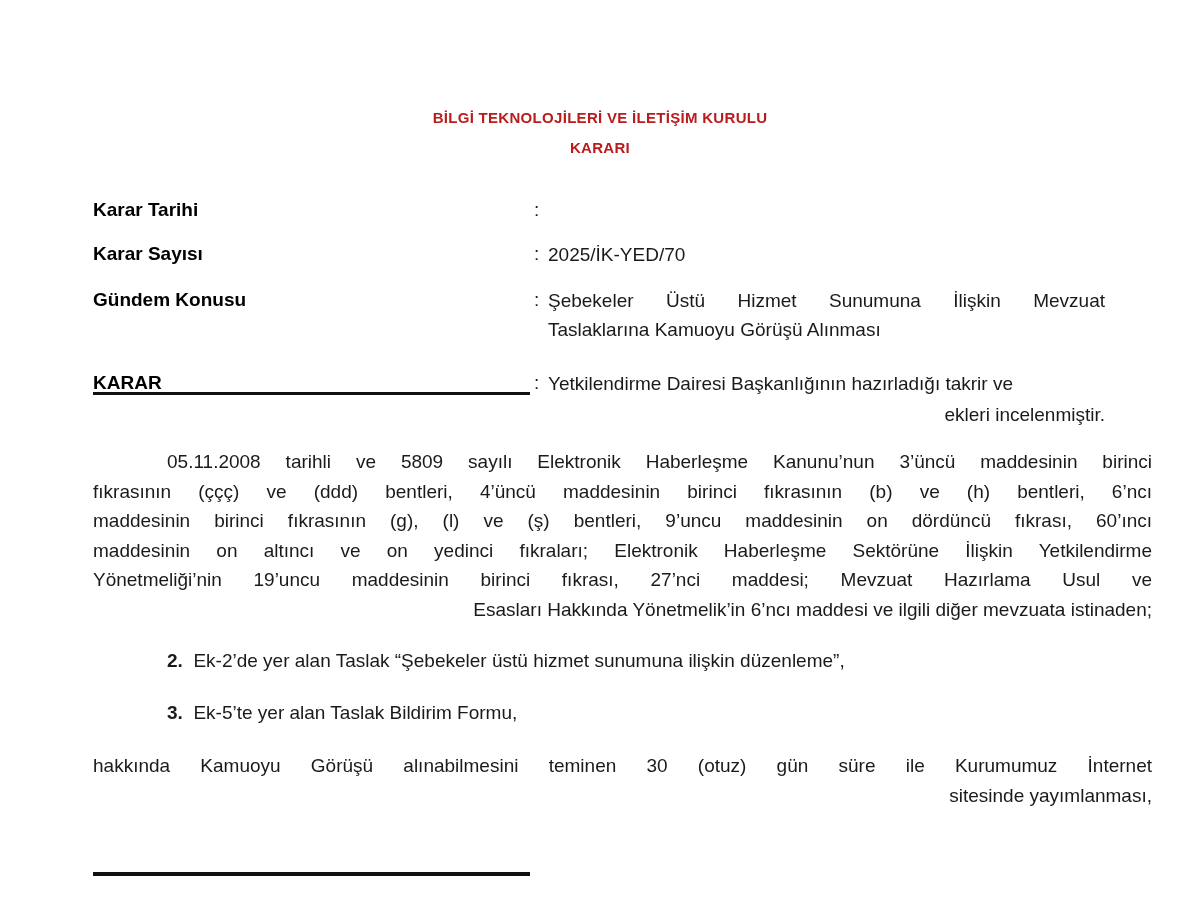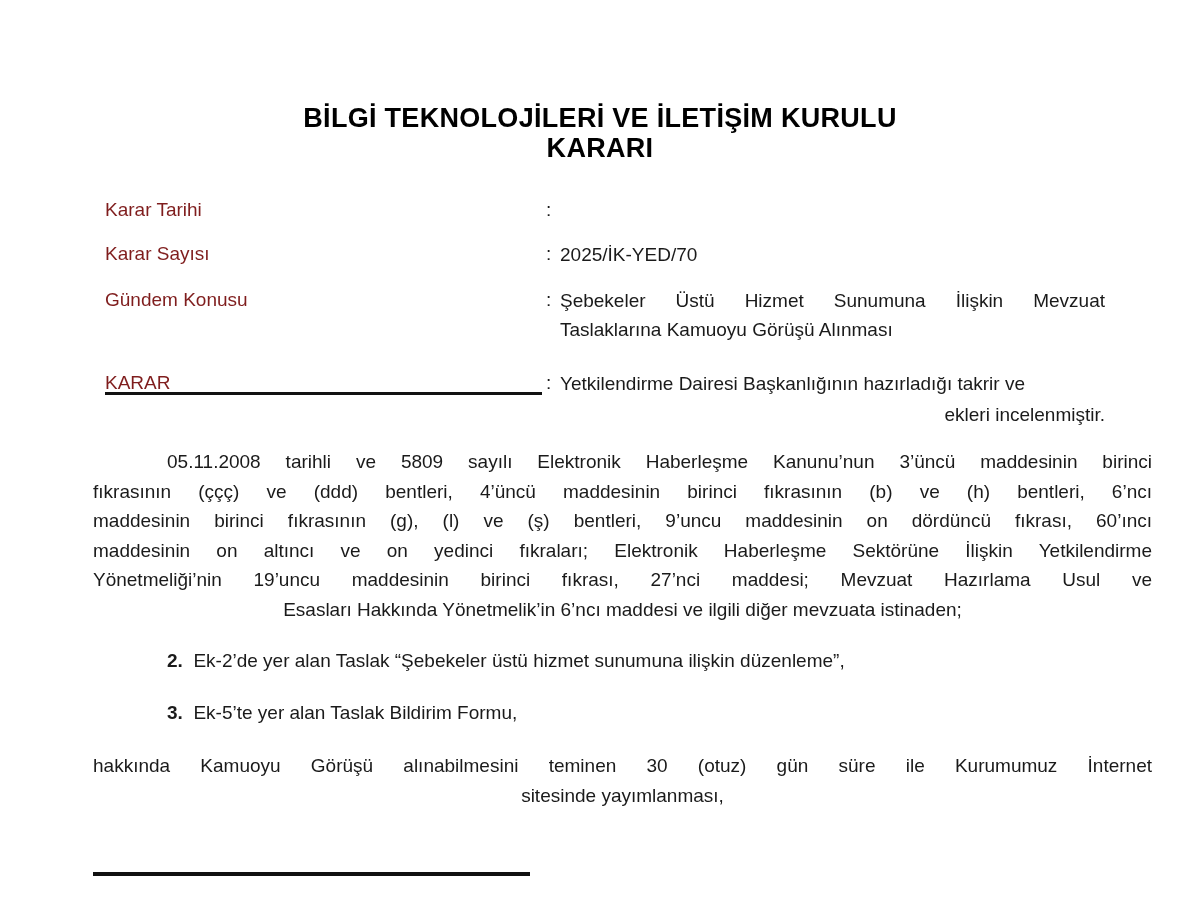--- a/index.html
+++ b/index.html
@@ -23,44 +23,43 @@
   }
 
   
   .doc-header {
     padding-top: 103px;
     text-align: center;
   }
   .doc-header .title-line-1,
   .doc-header .title-line-2 {
     font-weight: bold;
-    font-size: 27px;
+    font-size: 15px;
     letter-spacing: 0.3px;
     line-height: 30px;
-    color: #000000;
+    color: #b91c1c;
   }
 
   
   .meta {
     margin-top: 33px;
     padding-left: 93px;
     padding-right: 95px;
   }
   .meta-row {
     display: flex;
     align-items: flex-start;
     margin-bottom: 17px;
   }
   .meta-label {
     flex: 0 0 441px;
-    font-weight: normal;
+    font-weight: bold;
     font-size: 19px;
     line-height: 27px;
-    color: #7f1d1d;
-    margin-left: 12px;
+    color: #000000;
   }
   .meta-label.underlined {
     position: relative;
   }
   .meta-label.underlined .rule {
     display: block;
     position: absolute;
     left: 0;
     bottom: 1px;
     width: 437px;
@@ -120,21 +119,21 @@
     margin: 0;
   }
   .para .ln {
     display: block;
     text-align: justify;
     text-align-last: justify;
     white-space: nowrap;
   }
   .para .ln-last {
     display: block;
-    text-align: center;
+    text-align: right;
     white-space: nowrap;
   }
   .para.indent-first .ln:first-child {
     text-indent: 74px;
   }
 
   .list-item {
     margin-top: 22px;
     font-size: 19px;
     line-height: 29.5px;

